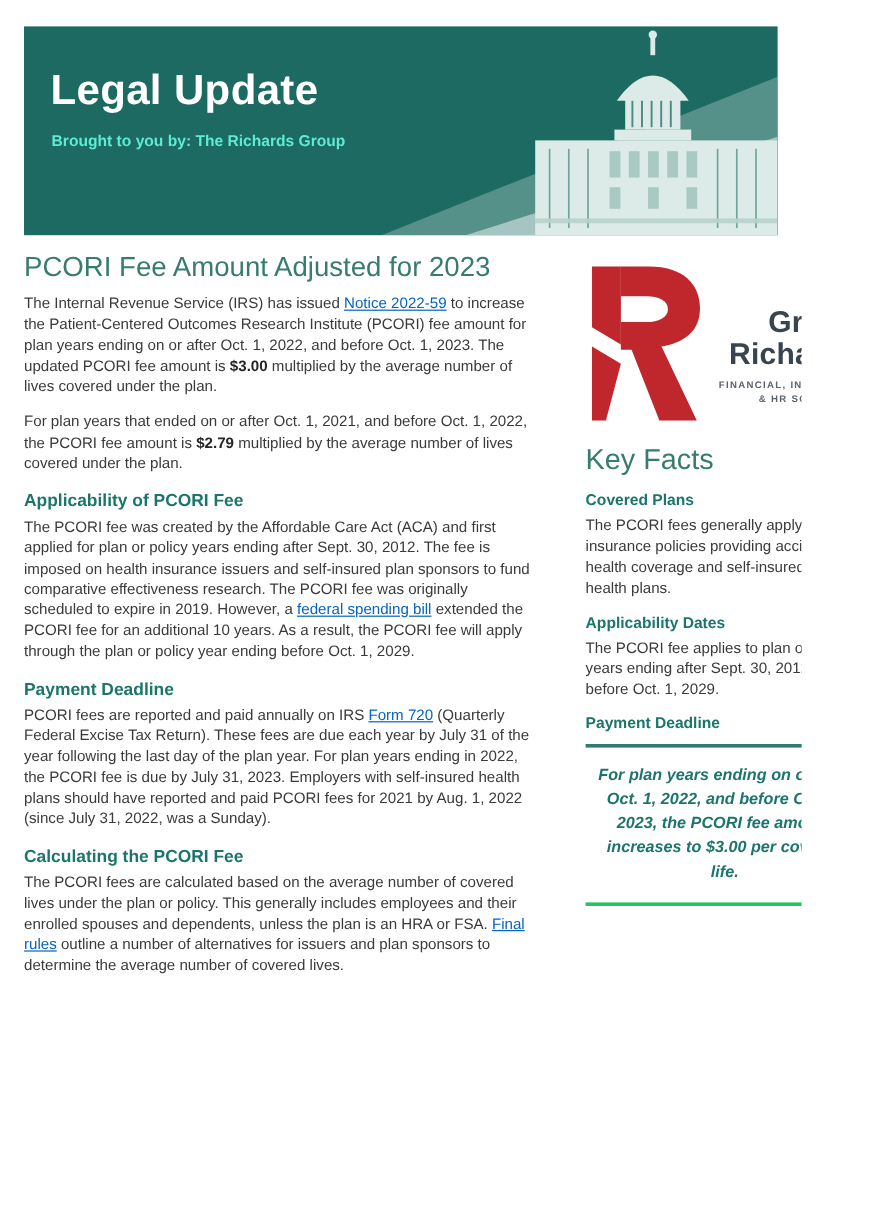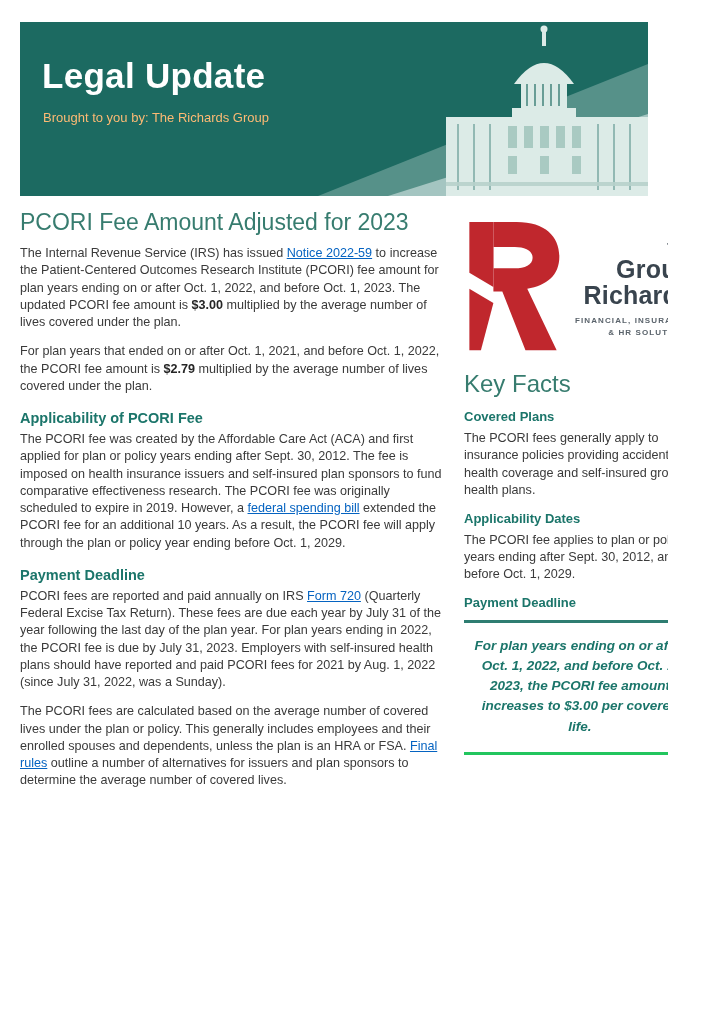--- a/index.html
+++ b/index.html
@@ -14,25 +14,25 @@
     position: relative; margin: 22px 20px 0 20px; height: 174px;
     background: #1C6A61; color: #fff; overflow: hidden;
   }
   .banner-art { position: absolute; right: 0; top: 0; width: 330px; height: 174px; }
   .banner-title {
     position: absolute; left: 22px; top: 34px; margin: 0;
     font-size: 35px; font-weight: 600; letter-spacing: 0.3px; color: #ffffff;
   }
   .banner-subtitle {
     position: absolute; left: 23px; top: 88px; margin: 0;
-    font-size: 13px; font-weight: 400; color: #fdba74;
+    font-size: 13px; font-weight: 700; color: #5eead4;
   }
 
   
-  .content { display: flex; gap: 14px; margin: 13px 20px 0 20px; }
+  .content { display: flex; gap: 38px; margin: 13px 20px 0 20px; }
   .main-col { width: 430px; flex: 0 0 430px; }
   .sidebar  { width: 232px; flex: 0 0 232px; }
 
   .article-title {
     margin: 0 0 9px 0; font-size: 23px; font-weight: 500; color: #377C6F;
   }
   .body-p {
     margin: 0 0 12px 0; font-size: 12.6px; line-height: 1.37; color: #3a3a3a;
   }
   .section-heading {
@@ -125,20 +125,21 @@
 
       <p class="body-p">The Internal Revenue Service (IRS) has issued <a href="#" class="link">Notice 2022-59</a> to increase the Patient-Centered Outcomes Research Institute (PCORI) fee amount for plan years ending on or after Oct. 1, 2022, and before Oct. 1, 2023. The updated PCORI fee amount is <b>$3.00</b> multiplied by the average number of lives covered under the plan.</p>
       <p class="body-p">For plan years that ended on or after Oct. 1, 2021, and before Oct. 1, 2022, the PCORI fee amount is <b>$2.79</b> multiplied by the average number of lives covered under the plan.</p>
 
       <h3 class="section-heading">Applicability of PCORI Fee</h3>
       <p class="body-p">The PCORI fee was created by the Affordable Care Act (ACA) and first applied for plan or policy years ending after Sept. 30, 2012. The fee is imposed on health insurance issuers and self-insured plan sponsors to fund comparative effectiveness research. The PCORI fee was originally scheduled to expire in 2019. However, a <a href="#" class="link">federal spending bill</a> extended the PCORI fee for an additional 10 years. As a result, the PCORI fee will apply through the plan or policy year ending before Oct. 1, 2029.</p>
 
       <h3 class="section-heading">Payment Deadline</h3>
       <p class="body-p">PCORI fees are reported and paid annually on IRS <a href="#" class="link">Form 720</a> (Quarterly Federal Excise Tax Return). These fees are due each year by July 31 of the year following the last day of the plan year. For plan years ending in 2022, the PCORI fee is due by July 31, 2023. Employers with self-insured health plans should have reported and paid PCORI fees for 2021 by Aug. 1, 2022 (since July 31, 2022, was a Sunday).</p>
 
+      <h3 class="section-heading">Calculating the PCORI Fee</h3>
       <p class="body-p">The PCORI fees are calculated based on the average number of covered lives under the plan or policy. This generally includes employees and their enrolled spouses and dependents, unless the plan is an HRA or FSA. <a href="#" class="link">Final rules</a> outline a number of alternatives for issuers and plan sponsors to determine the average number of covered lives.</p>
     </main>
 
     <aside class="sidebar">
 
       <div class="logo">
         <svg class="logo-r" viewBox="0 0 110 150" aria-hidden="true">
           <path fill="#C0272D" d="M33 6 H59 C92 6 107 23 107 45 C107 66 93 77 71 81 L104 150 H69 L43 84 H33 Z"></path>
           <path fill="#FFFFFF" d="M33 34 V58 H57 C68 58 77 54 77 46 C77 38 68 34 57 34 Z"></path>
           <path fill="#C0272D" d="M6 6 H33 V79 L6 63 Z"></path>

